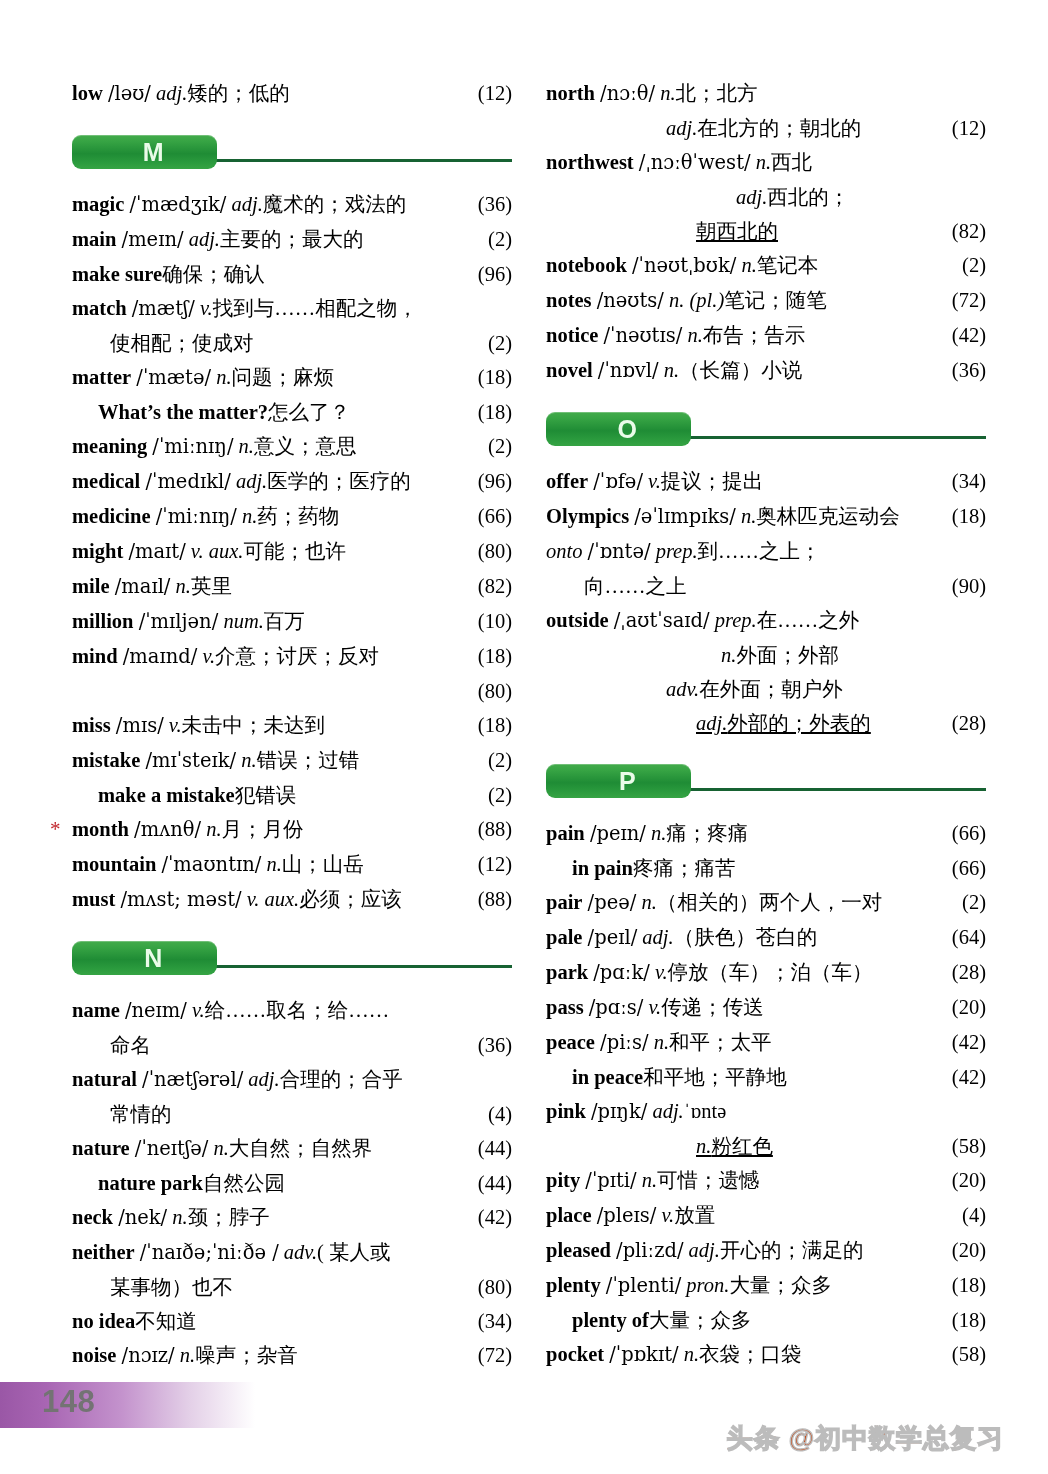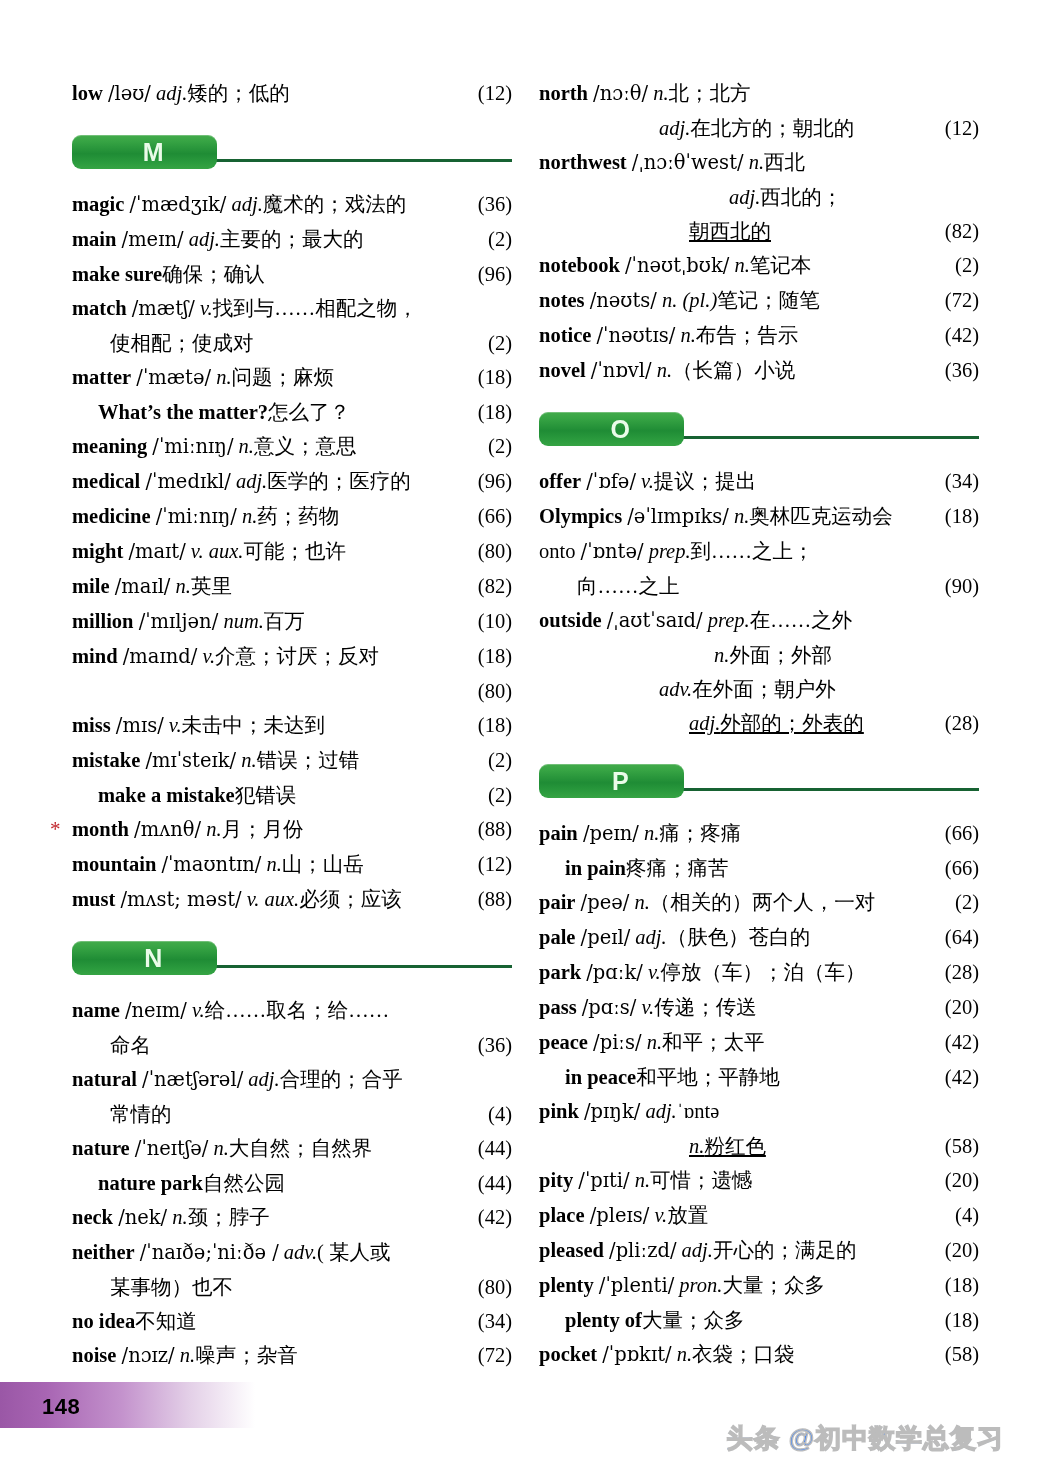--- a/index.html
+++ b/index.html
@@ -22,21 +22,21 @@
     height: 1474px;
     box-sizing: border-box;
   }
 
   .columns {
     position: absolute;
     top: 76px;
     left: 0;
     width: 830px;
     display: flex;
-    gap: 27px;
+    gap: 34px;
     padding: 0 32px 0 72px;
     box-sizing: border-box;
   }
 
   .column {
     width: 440px;
     flex: 0 0 440px;
     position: relative;
   }
 
@@ -122,20 +122,21 @@
     font-size: 19.5px;
   }
   .pos {
     font-style: italic;
   }
   .cn {
     font-family: "Liberation Serif", "DejaVu Serif", serif;
   }
   .plain-hw {
     font-weight: normal;
+    font-style: italic;
   }
 
   .star {
     position: absolute;
     left: -22px;
     top: 0px;
     color: #c1272d;
     font-size: 21px;
     line-height: 34px;
     font-family: "Liberation Serif", serif;
@@ -149,32 +150,32 @@
     width: 255px;
     height: 46px;
     background: linear-gradient(90deg, #9a57a6 0%, #a865b3 18%, #c493cd 48%, #e3cfe7 74%, #ffffff 100%);
   }
   .page-number {
     position: absolute;
     left: 42px;
     bottom: 54px;
     font-family: "Liberation Sans", sans-serif;
     font-weight: bold;
-    font-size: 22px;
-    color: #000000;
+    font-size: 31px;
+    color: #737373;
     letter-spacing: 0.5px;
   }
   .watermark {
     position: absolute;
     right: 44px;
     bottom: 18px;
     font-family: "Liberation Sans", sans-serif;
     font-size: 26px;
     font-weight: bold;
-    color: #3b82f6;
+    color: #c2410c;
     -webkit-text-stroke: 1.4px #b9b9b9;
     text-stroke: 1.4px #b9b9b9;
     opacity: 0.95;
     letter-spacing: 1px;
     white-space: nowrap;
   }
 </style>
 </head>
 <body>
 

